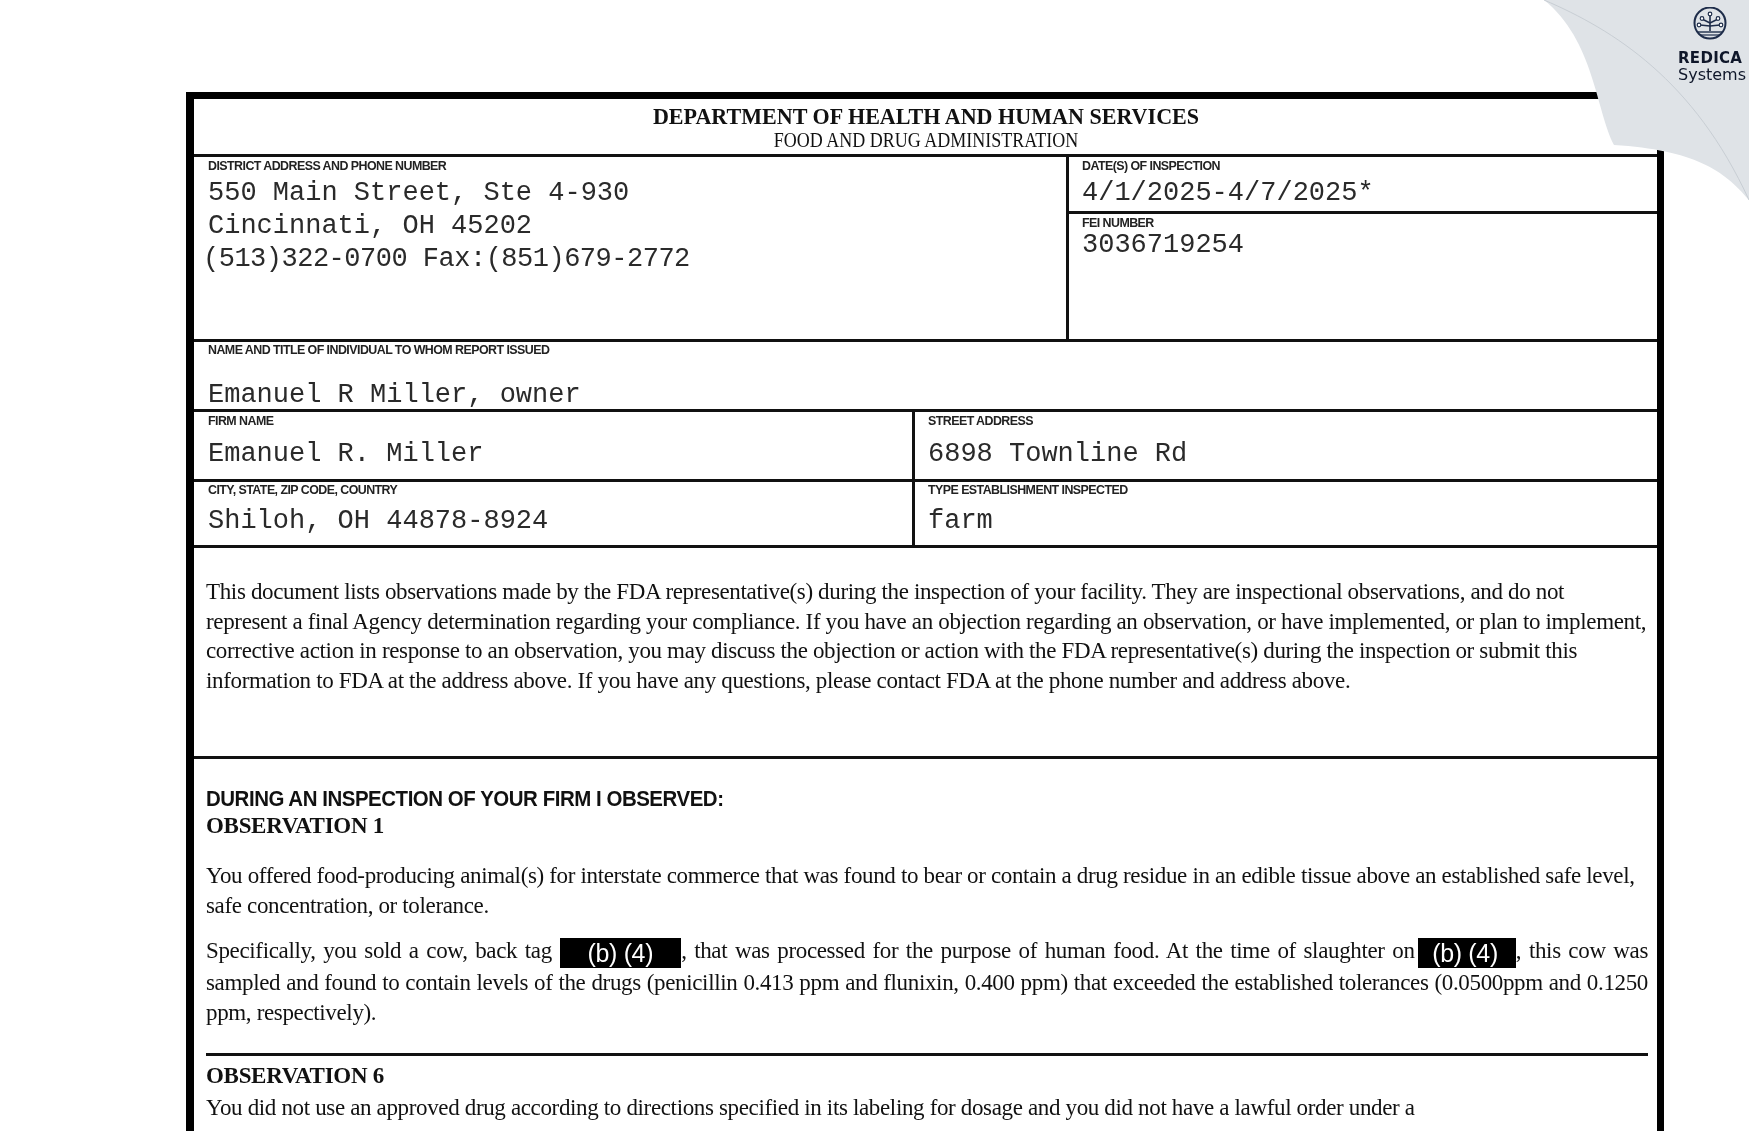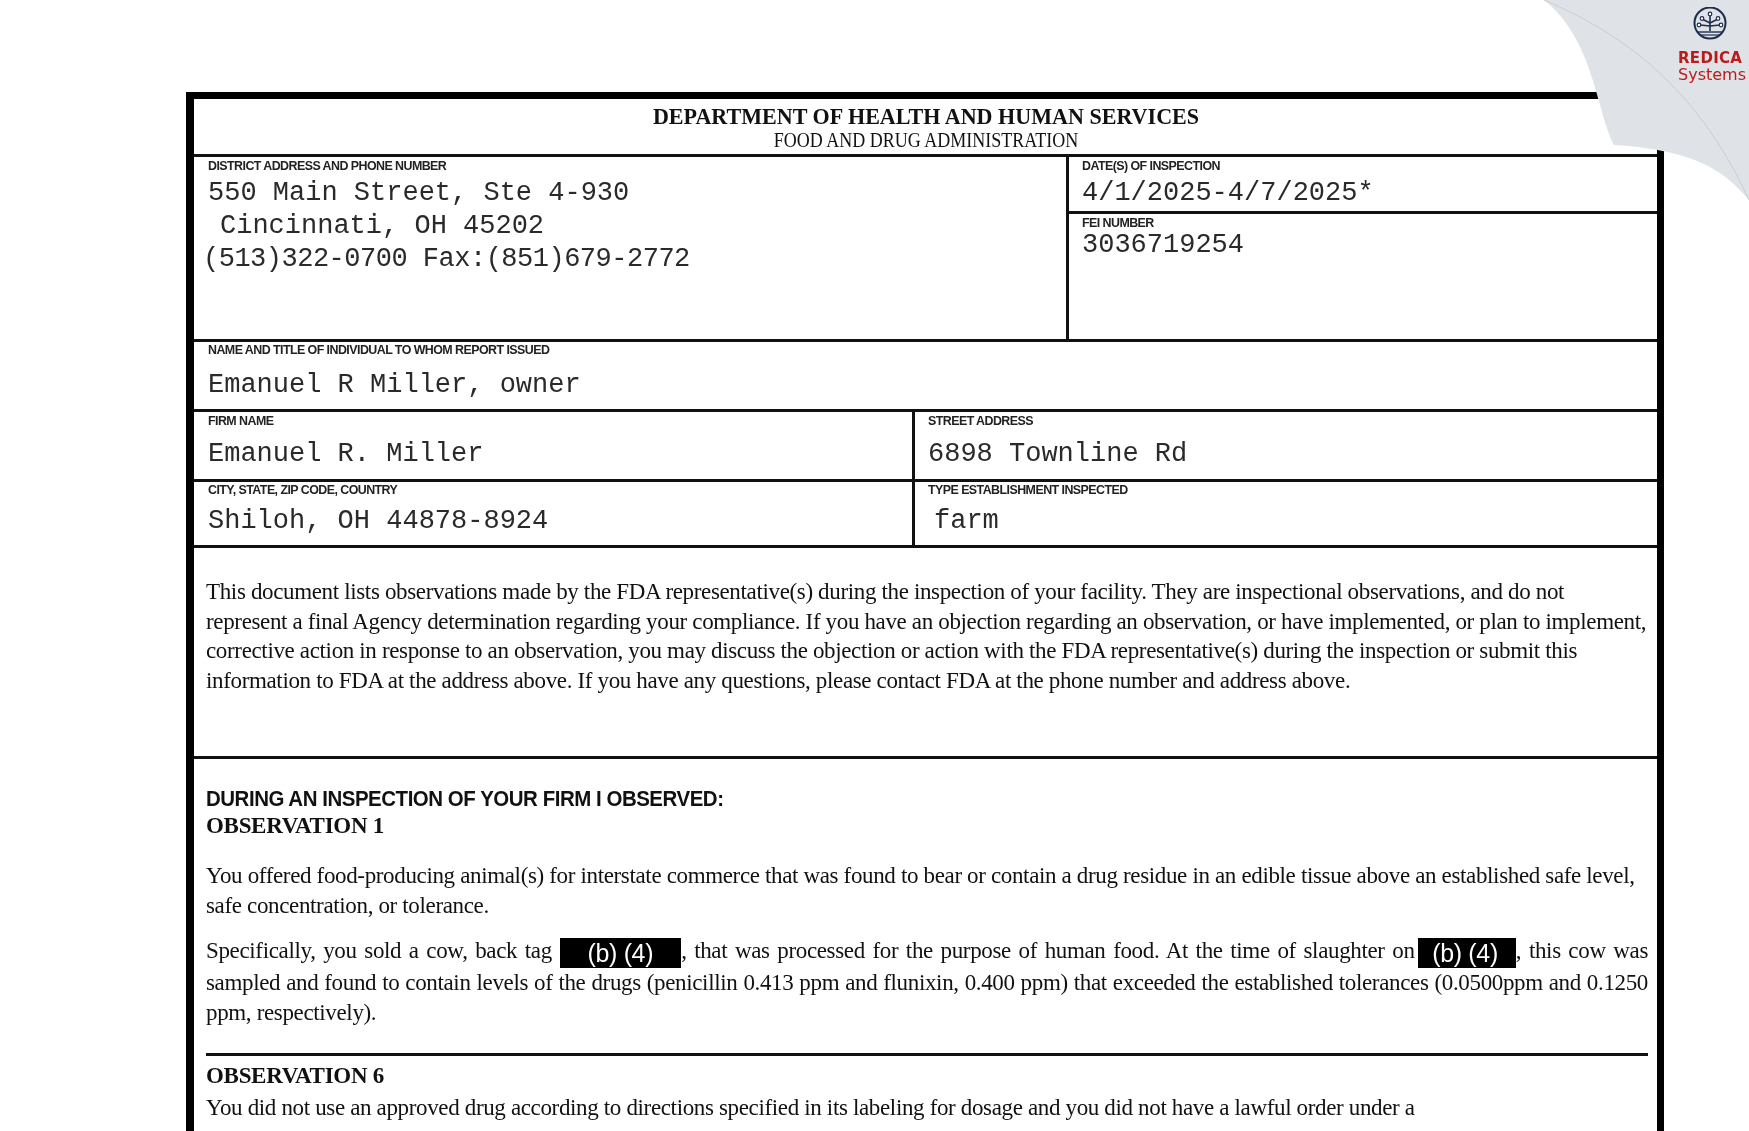--- a/index.html
+++ b/index.html
@@ -55,62 +55,62 @@
   .justify { text-align: justify; text-align-last: left; }
   .redact {
     display: inline-block; background: #000; color: #fff;
     font-family: "Liberation Sans", sans-serif; font-size: 25px;
     line-height: 30px; padding: 0 28px; vertical-align: -4px; text-align: center;
   }
   .redact.sm { padding: 0 18px 0 14px; }
   
   .curl { position: absolute; right: 0; top: 0; width: 205px; height: 200px; }
   .logo-text {
-    position: absolute; font-family: "DejaVu Sans", sans-serif; color: #b91c1c;
+    position: absolute; font-family: "DejaVu Sans", sans-serif; color: #0f172a;
     white-space: nowrap; text-align: center;
   }
 </style>
 </head>
 <body>
 
 <div class="form"></div>
 
 <div class="hdr-title">DEPARTMENT OF HEALTH AND HUMAN SERVICES</div>
 <div class="hdr-sub">FOOD AND DRUG ADMINISTRATION</div>
 <div class="hline" style="left:194px; top:154px; width:1463px;"></div>
 
 <div class="vline" style="left:1066px; top:155px; height:186px;"></div>
 <div class="lbl" style="left:208px; top:158px;">DISTRICT ADDRESS AND PHONE NUMBER</div>
 <div class="mono" style="left:208px; top:177px;">550 Main Street, Ste 4-930</div>
-<div class="mono" style="left:208px; top:210px;margin-left:12px;">Cincinnati, OH 45202</div>
+<div class="mono" style="left:208px; top:210px;">Cincinnati, OH 45202</div>
 <div class="mono" style="left:203px; top:243px; letter-spacing:-0.5px;">(513)322-0700 Fax:(851)679-2772</div>
 
 <div class="lbl" style="left:1082px; top:158px;">DATE(S) OF INSPECTION</div>
 <div class="mono" style="left:1082px; top:177px;">4/1/2025-4/7/2025*</div>
 <div class="hline" style="left:1067px; top:211px; width:590px;"></div>
 <div class="lbl" style="left:1082px; top:215px;">FEI NUMBER</div>
 <div class="mono" style="left:1082px; top:229px;">3036719254</div>
 
 <div class="hline" style="left:194px; top:339px; width:1463px;"></div>
 
 <div class="lbl" style="left:208px; top:342px;">NAME AND TITLE OF INDIVIDUAL TO WHOM REPORT ISSUED</div>
-<div class="mono" style="left:208px; top:369px;">Emanuel R Miller, owner</div>
+<div class="mono" style="left:208px; top:379px;">Emanuel R Miller, owner</div>
 <div class="hline" style="left:194px; top:409px; width:1463px;"></div>
 
 <div class="vline" style="left:912px; top:410px; height:137px;"></div>
 <div class="lbl" style="left:208px; top:413px;">FIRM NAME</div>
 <div class="mono" style="left:208px; top:438px;">Emanuel R. Miller</div>
 <div class="lbl" style="left:928px; top:413px;">STREET ADDRESS</div>
 <div class="mono" style="left:928px; top:438px;">6898 Townline Rd</div>
 <div class="hline" style="left:194px; top:479px; width:1463px;"></div>
 
 <div class="lbl" style="left:208px; top:482px;">CITY, STATE, ZIP CODE, COUNTRY</div>
 <div class="mono" style="left:208px; top:505px;">Shiloh, OH 44878-8924</div>
 <div class="lbl" style="left:928px; top:482px;">TYPE ESTABLISHMENT INSPECTED</div>
-<div class="mono" style="left:928px; top:505px;margin-left:6px;">farm</div>
+<div class="mono" style="left:928px; top:505px;">farm</div>
 <div class="hline" style="left:194px; top:545px; width:1463px;"></div>
 
 <div class="para" style="top:577px;">
   <p>This document lists observations made by the FDA representative(s) during the inspection of your facility. They are inspectional observations, and do not represent a final Agency determination regarding your compliance. If you have an objection regarding an observation, or have implemented, or plan to implement, corrective action in response to an observation, you may discuss the objection or action with the FDA representative(s) during the inspection or submit this information to FDA at the address above. If you have any questions, please contact FDA at the phone number and address above.</p>
 </div>
 <div class="hline" style="left:194px; top:756px; width:1463px;"></div>
 
 <div class="sans-h" style="top:786px;">DURING AN INSPECTION OF YOUR FIRM I OBSERVED:</div>
 <div class="obs-h" style="top:813px;">OBSERVATION 1</div>
 <div class="para" style="top:861px;">

